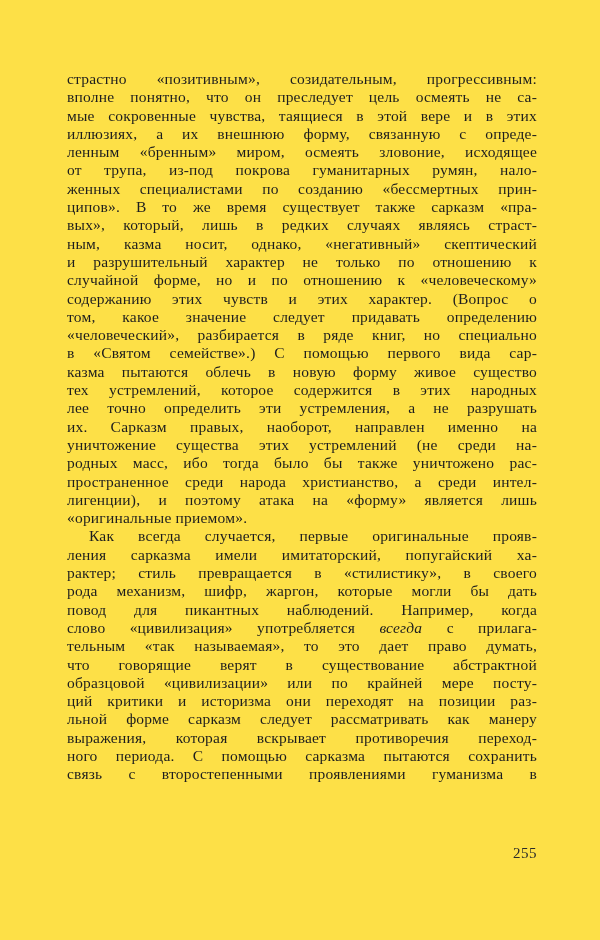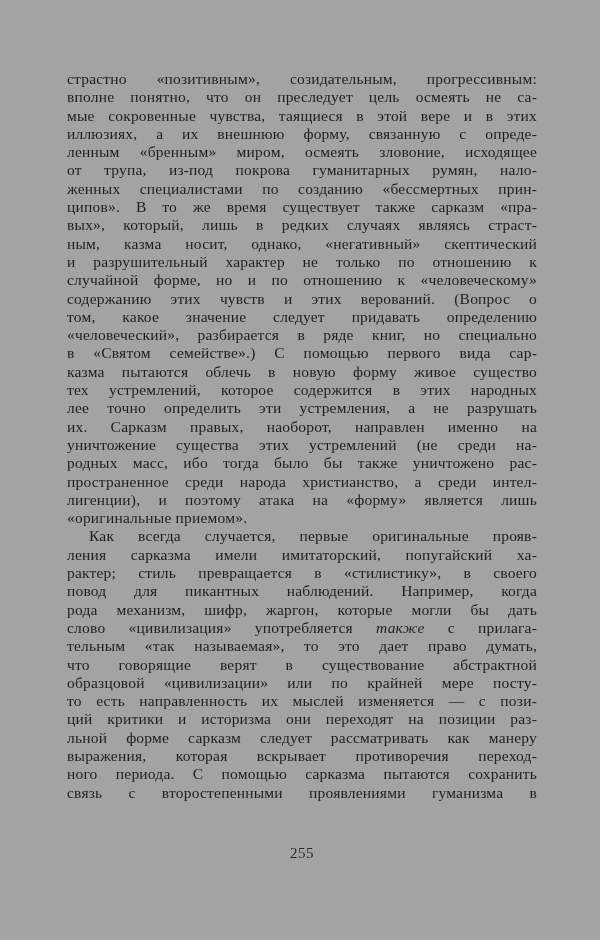--- a/index.html
+++ b/index.html
@@ -11,21 +11,21 @@
     height: 940px;
     background: #fbfbf8;
     font-family: "Liberation Serif", "DejaVu Serif", serif;
     color: #1e1e1e;
     overflow: hidden;
   }
   .page {
     position: relative;
     width: 600px;
     height: 940px;
-    background: #a3a3a3;
+    background: #fde047;
   }
   .text-block {
     position: absolute;
     left: 67px;
     top: 70px;
     width: 470px;
   }
   .line {
     font-size: 15.5px;
     line-height: 18.3px;
@@ -41,21 +41,21 @@
     text-align-last: left;
   }
   .it {
     font-style: italic;
   }
   .page-number {
     position: absolute;
     left: 67px;
     top: 845px;
     width: 470px;
-    text-align: center;
+    text-align: right;
     font-size: 15px;
     color: #2a2a2a;
     letter-spacing: 0.5px;
   }
 </style>
 </head>
 <body>
 
 <div class="page">
   <div class="text-block">
@@ -64,43 +64,42 @@
       <div class="line"><span>мые сокровенные чувства, таящиеся в этой вере и в этих</span></div>
       <div class="line"><span>иллюзиях, а их внешнюю форму, связанную с опреде-</span></div>
       <div class="line"><span>ленным «бренным» миром, осмеять зловоние, исходящее</span></div>
       <div class="line"><span>от трупа, из-под покрова гуманитарных румян, нало-</span></div>
       <div class="line"><span>женных специалистами по созданию «бессмертных прин-</span></div>
       <div class="line"><span>ципов». В то же время существует также сарказм «пра-</span></div>
       <div class="line"><span>вых», который, лишь в редких случаях являясь страст-</span></div>
       <div class="line"><span>ным, казма носит, однако, «негативный» скептический</span></div>
       <div class="line"><span>и разрушительный характер не только по отношению к</span></div>
       <div class="line"><span>случайной форме, но и по отношению к «человеческому»</span></div>
-      <div class="line"><span>содержанию этих чувств и этих верований. (Вопрос о</span></div>
+      <div class="line"><span>содержанию этих чувств и этих характер. (Вопрос о</span></div>
       <div class="line"><span>том, какое значение следует придавать определению</span></div>
       <div class="line"><span>«человеческий», разбирается в ряде книг, но специально</span></div>
       <div class="line"><span>в «Святом семействе».) С помощью первого вида сар-</span></div>
       <div class="line"><span>казма пытаются облечь в новую форму живое существо</span></div>
       <div class="line"><span>тех устремлений, которое содержится в этих народных</span></div>
       <div class="line"><span>лее точно определить эти устремления, а не разрушать</span></div>
       <div class="line"><span>их. Сарказм правых, наоборот, направлен именно на</span></div>
       <div class="line"><span>уничтожение существа этих устремлений (не среди на-</span></div>
       <div class="line"><span>родных масс, ибо тогда было бы также уничтожено рас-</span></div>
       <div class="line"><span>пространенное среди народа христианство, а среди интел-</span></div>
       <div class="line"><span>лигенции), и поэтому атака на «форму» является лишь</span></div>
       <div class="line flush"><span>«оригинальные приемом».</span></div>
       <div class="line indent"><span>Как всегда случается, первые оригинальные прояв-</span></div>
       <div class="line"><span>ления сарказма имели имитаторский, попугайский ха-</span></div>
       <div class="line"><span>рактер; стиль превращается в «стилистику», в своего</span></div>
+      <div class="line"><span>рода механизм, шифр, жаргон, которые могли бы дать</span></div>
       <div class="line"><span>повод для пикантных наблюдений. Например, когда</span></div>
-      <div class="line"><span>рода механизм, шифр, жаргон, которые могли бы дать</span></div>
-      <div class="line"><span>слово «цивилизация» употребляется </span><span class="it">также</span><span> с прилага-</span></div>
+      <div class="line"><span>слово «цивилизация» употребляется </span><span class="it">всегда</span><span> с прилага-</span></div>
       <div class="line"><span>тельным «так называемая», то это дает право думать,</span></div>
       <div class="line"><span>что говорящие верят в существование абстрактной</span></div>
       <div class="line"><span>образцовой «цивилизации» или по крайней мере посту-</span></div>
-      <div class="line"><span>то есть направленность их мыслей изменяется — с пози-</span></div>
       <div class="line"><span>ций критики и историзма они переходят на позиции раз-</span></div>
       <div class="line"><span>льной форме сарказм следует рассматривать как манеру</span></div>
       <div class="line"><span>выражения, которая вскрывает противоречия переход-</span></div>
       <div class="line"><span>ного периода. С помощью сарказма пытаются сохранить</span></div>
       <div class="line"><span>связь с второстепенными проявлениями гуманизма в</span></div>
     </div>
   <div class="page-number">255</div>
 </div>
 
 </body></html>

